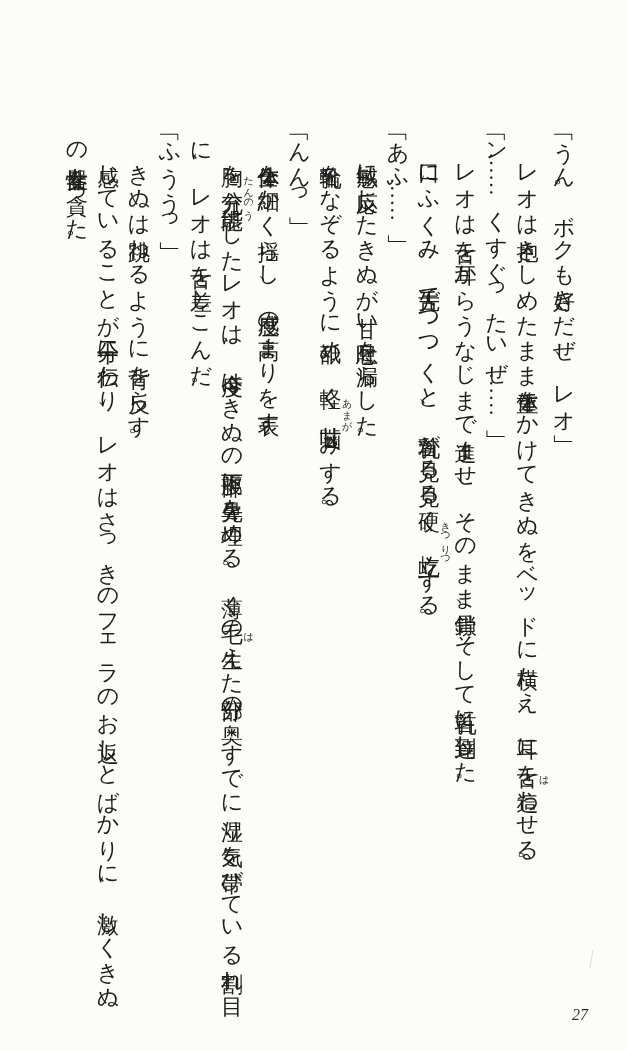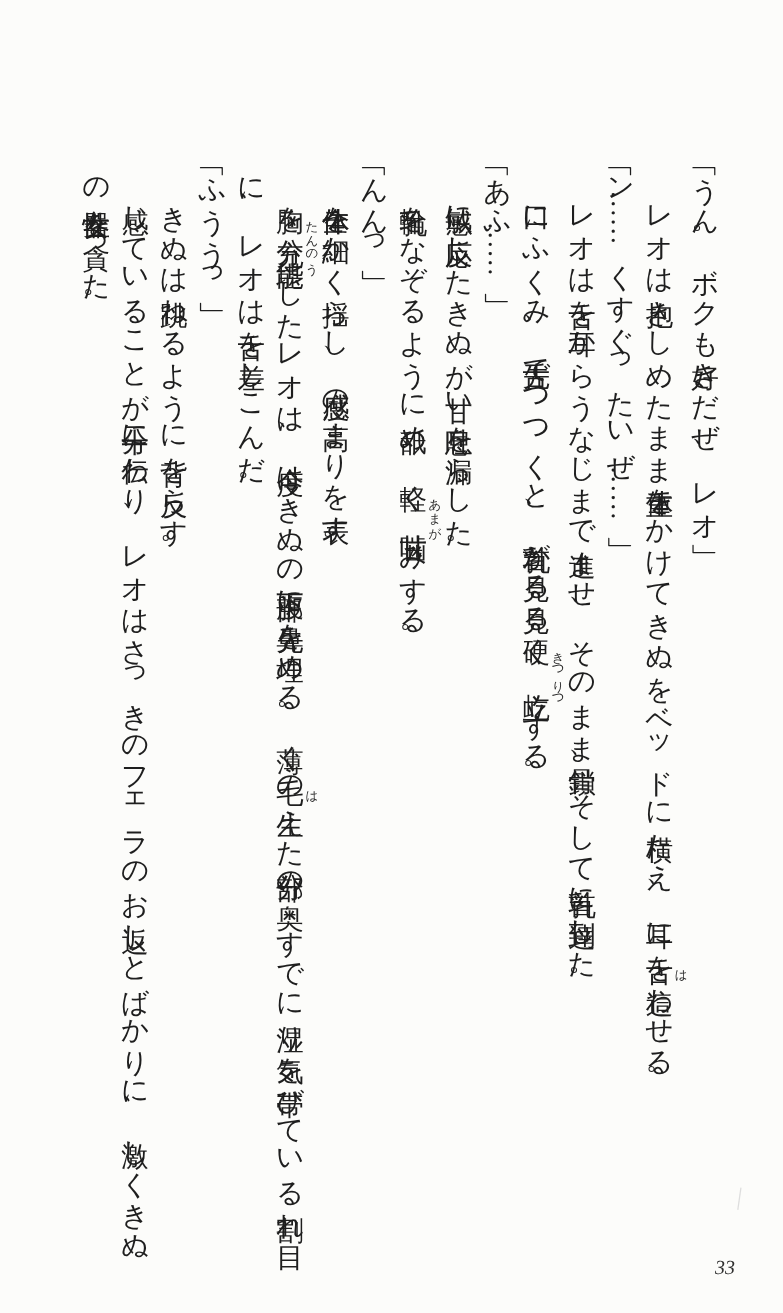--- a/index.html
+++ b/index.html
@@ -82,14 +82,14 @@
       <p class="narrative"><span>敏感に反応したきぬが甘い吐息を漏らした。</span></p>
       <p class="narrative"><span>乳輪をなぞるように舐め、軽く</span><ruby>甘噛<rt>あまが</rt></ruby><span>みする。</span></p>
       <p class="dialogue"><span>「んんっ」</span></p>
       <p class="narrative"><span>体全体を細かく揺らし、感度の高まりを表す。</span></p>
       <p class="narrative"><span>胸を充分</span><ruby>堪能<rt>たんのう</rt></ruby><span>したレオは、今度はきぬの下腹部に鼻先を埋める。薄く毛の</span><ruby>生<rt>は</rt></ruby><span>えた部分の奥、すでに湿り気を帯びている割れ目に、レオは舌を差しこんだ。</span></p>
       <p class="dialogue"><span>「ふううっ」</span></p>
       <p class="narrative"><span>きぬは跳ねるように背を反らす。</span></p>
       <p class="narrative"><span>感じていることが十二分に伝わり、レオはさっきのフェラのお返しとばかりに、激しくきぬの女性器を貪った。</span></p>
     </div>
   <div class="scan-artifact"></div>
-  <div class="page-number">33</div>
+  <div class="page-number">27</div>
 </div>
 
 </body></html>

